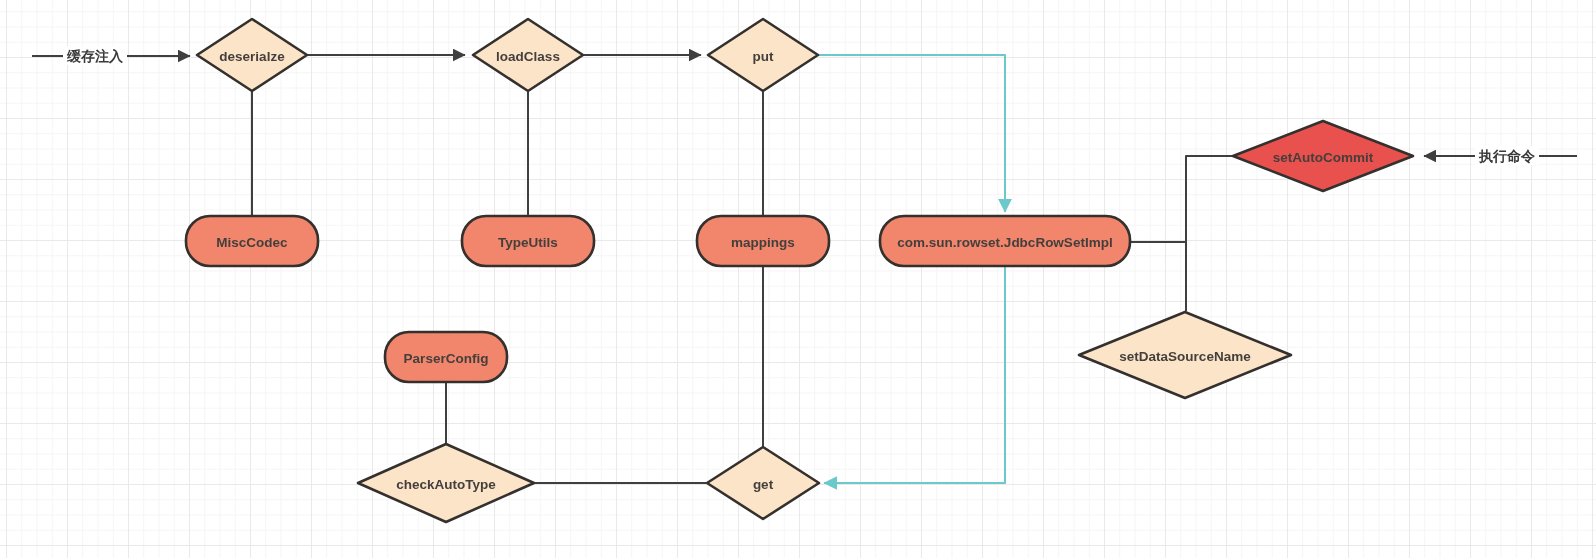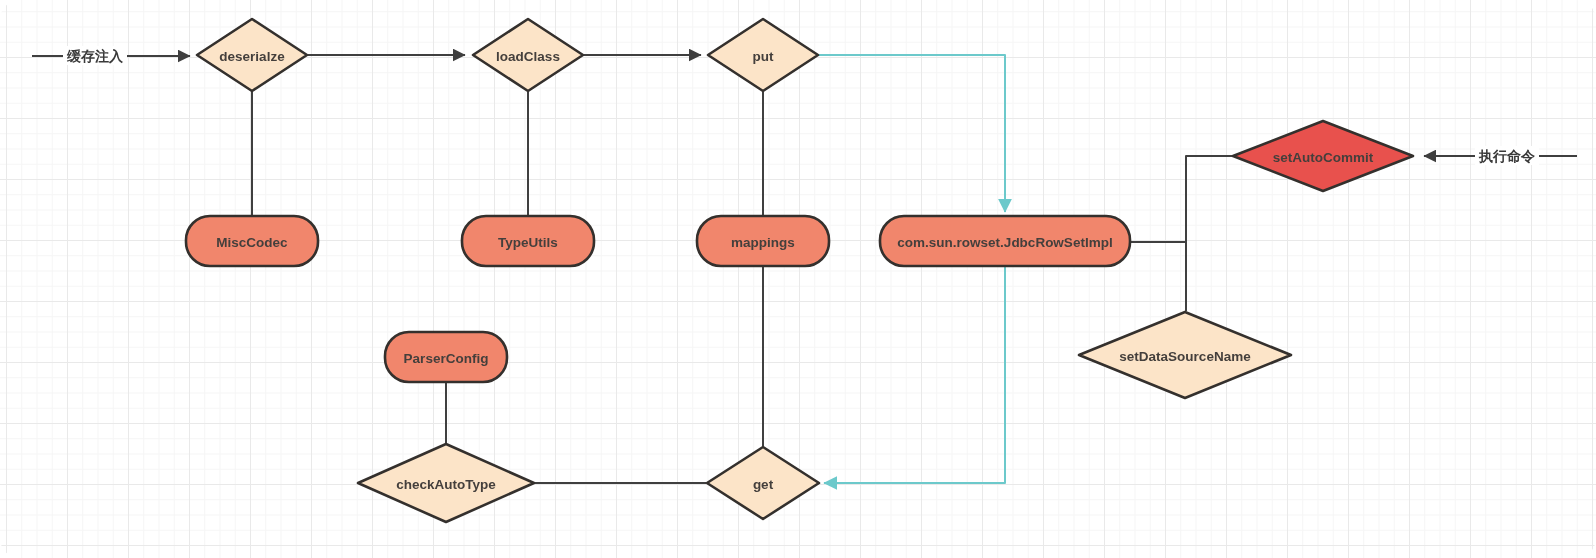--- a/index.html
+++ b/index.html
@@ -13,21 +13,20 @@
     height: 558px;
     overflow: hidden;
     background-color: #ffffff;
     background-image:
       linear-gradient(to right, #e9e9e9 1px, transparent 1px),
       linear-gradient(to bottom, #e9e9e9 1px, transparent 1px),
       linear-gradient(to right, #f5f5f5 1px, transparent 1px),
       linear-gradient(to bottom, #f5f5f5 1px, transparent 1px);
     background-size: 61px 61px, 61px 61px, 15.25px 15.25px, 15.25px 15.25px;
     background-position: 6px -4px;
-    border-radius: 20px;
   }
   svg { display: block; }
   .node-shape {
     stroke: #34302d;
     stroke-width: 2.6;
     stroke-linejoin: round;
   }
   .edge {
     fill: none;
     stroke: #3f3f3f;

